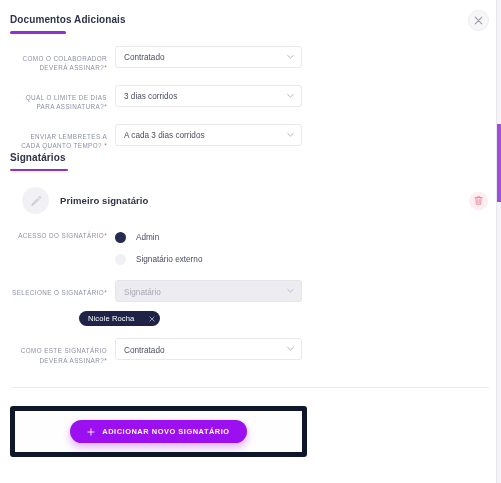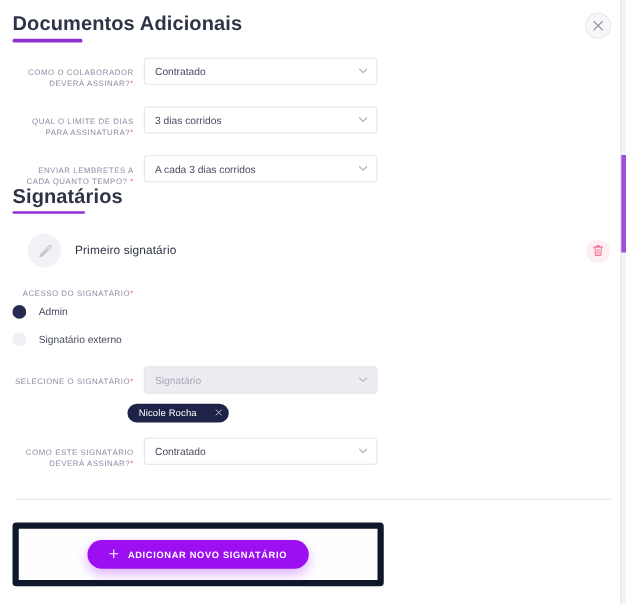--- a/index.html
+++ b/index.html
@@ -41,21 +41,21 @@
     cursor: pointer;
     z-index: 40;
   }
   .close-btn svg { display: block; }
 
   
   .section-head {
     padding-left: 10px;
   }
   .section-title {
-    font-size: 16px;
+    font-size: 10px;
     font-weight: bold;
     color: #2f3346;
     letter-spacing: .1px;
     line-height: 14px;
   }
   .section-rule {
     width: 56px;
     height: 2.5px;
     background: #8f2fd6;
     margin-top: 4px;
@@ -127,21 +127,21 @@
     border-radius: 50%;
     background: #f2f2f6;
     display: flex;
     align-items: center;
     justify-content: center;
     flex: none;
   }
   .sig-name {
     margin-left: 11px;
     font-size: 9.5px;
-    font-weight: normal;
+    font-weight: bold;
     color: #2f3346;
     letter-spacing: .1px;
   }
   .sig-delete {
     position: absolute;
     right: 13px;
     top: 50%;
     transform: translateY(-50%);
     width: 19px;
     height: 19px;
@@ -152,21 +152,20 @@
     justify-content: center;
     cursor: pointer;
   }
 
   
   .radio-row {
     display: flex;
     align-items: flex-start;
     margin-top: 14px;
     padding-left: 10px;
-    flex-direction: column;
   }
   .radio-group { flex: 1 1 auto; }
   .radio-opt {
     display: flex;
     align-items: center;
     height: 18px;
     cursor: pointer;
   }
   .radio-opt + .radio-opt { margin-top: 4px; }
   .radio-dot {
@@ -179,21 +178,21 @@
   }
   .radio-dot.on { background: #272b52; }
   .radio-label {
     margin-left: 10px;
     font-size: 8.2px;
     color: #4a4e63;
   }
 
   
   .tag-row {
-    padding-left: 102px;
+    padding-left: 79px;
     margin-top: 5px;
   }
   .tag {
     display: inline-flex;
     align-items: center;
     background: #1f2347;
     color: #ffffff;
     border-radius: 10px;
     height: 15px;
     padding: 0 5px 0 9px;

